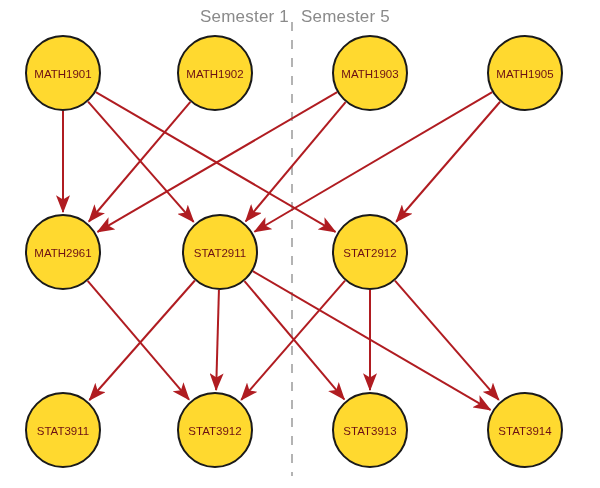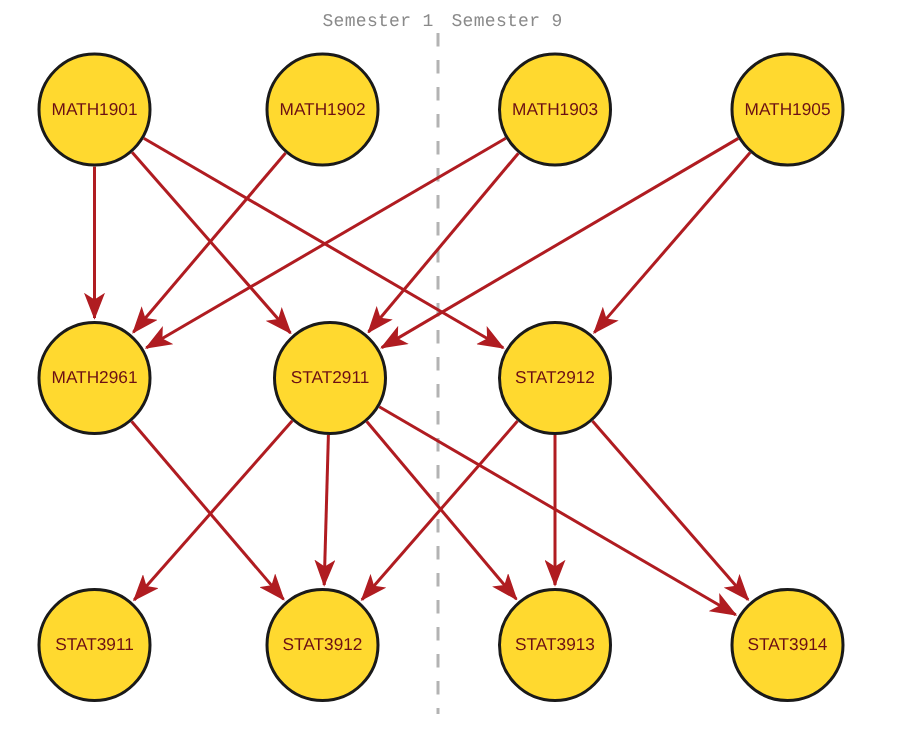--- a/index.html
+++ b/index.html
@@ -23,23 +23,23 @@
     position: absolute;
     top: 0;
     left: 0;
     width: 600px;
     height: 488px;
     display: block;
   }
   .semester-label {
     position: absolute;
     top: 7px;
-    font-size: 12px;
+    font-size: 17px;
     color: #8a8a8a;
-    font-family: Liberation Mono, monospace;
+    font-family: Liberation Sans, sans-serif;
     white-space: nowrap;
     letter-spacing: 0.2px;
   }
   #semester-1-label { right: 311px; }
   #semester-2-label { left: 301px; }
   .node-circle {
     fill: #ffd92f;
     stroke: #1a1a1a;
     stroke-width: 2;
   }
@@ -62,21 +62,21 @@
     stroke-dasharray: 9 9;
   }
 </style>
 </head>
 <body>
 
 <div id="diagram-root">
 
   <div class="semester-label" id="semester-1-label">Semester 1</div>
 
-  <div class="semester-label" id="semester-2-label">Semester 9</div>
+  <div class="semester-label" id="semester-2-label">Semester 5</div>
 
   <svg id="graph-svg" viewBox="0 0 600 488">
     <defs>
       <marker id="arrowhead" markerWidth="9" markerHeight="7" refX="8.4" refY="3.5" orient="auto" markerUnits="strokeWidth">
         <path d="M0,0 L9,3.5 L0,7 L2.2,3.5 z" fill="#b01c21"></path>
       </marker>
     </defs>
     <g id="divider-layer">
         <line class="divider-line" x1="292" y1="22" x2="292" y2="476" stroke="#b3b3b3"></line>
       </g>

